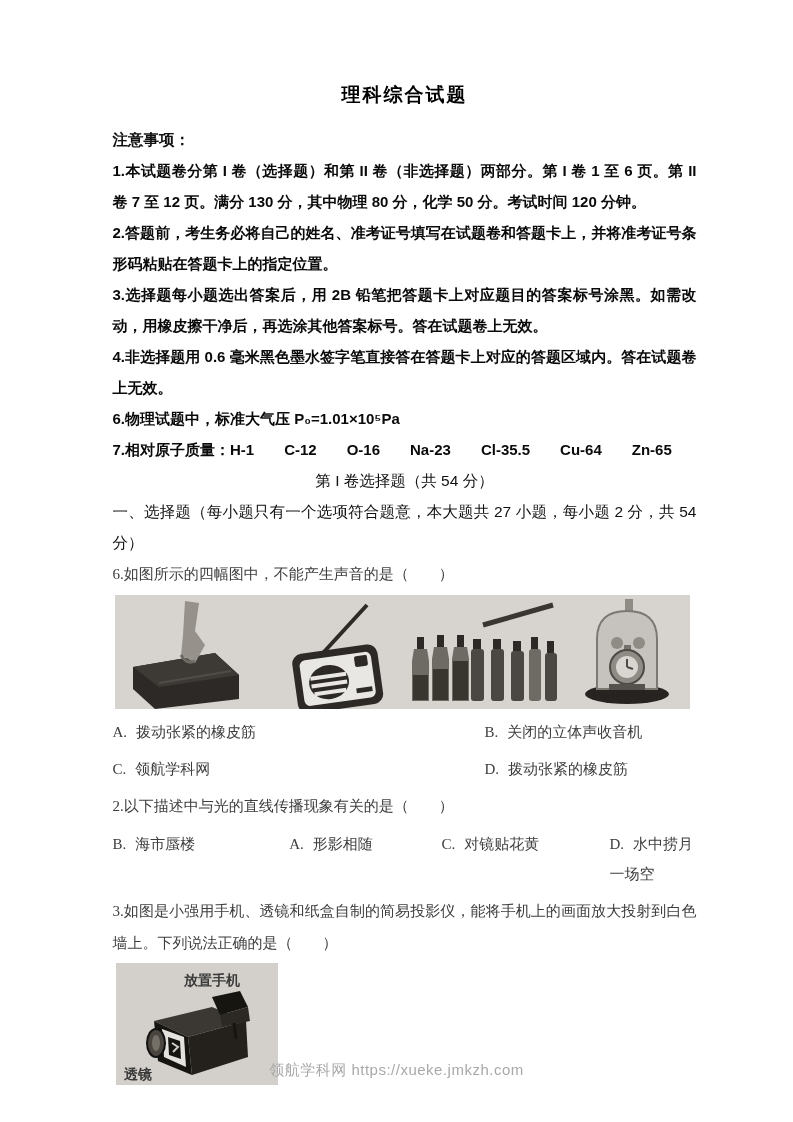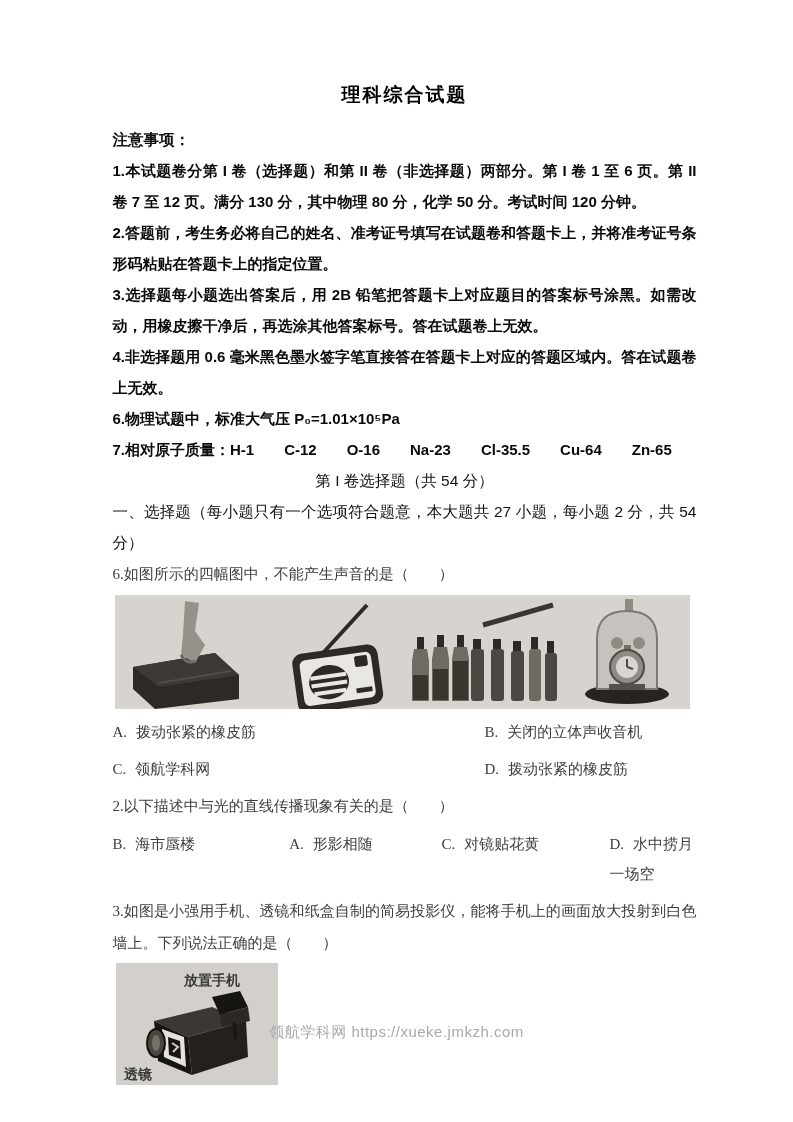--- a/index.html
+++ b/index.html
@@ -86,21 +86,21 @@
   .row4 .opt:nth-child(3) { width: 183px; }
   .photo {
     width: 162px;
     height: 122px;
     margin: 4px 0 0 3px;
     background: #be185d;
   }
   .footer {
     position: absolute;
     left: 0;
-    top: 1007px;
+    top: 1045px;
     width: 100%;
     text-align: center;
     font-size: 15px;
     color: #a9a9a9;
     letter-spacing: 0.5px;
     font-family: "Liberation Sans", sans-serif;
   }
 </style>
 </head>
 <body>

